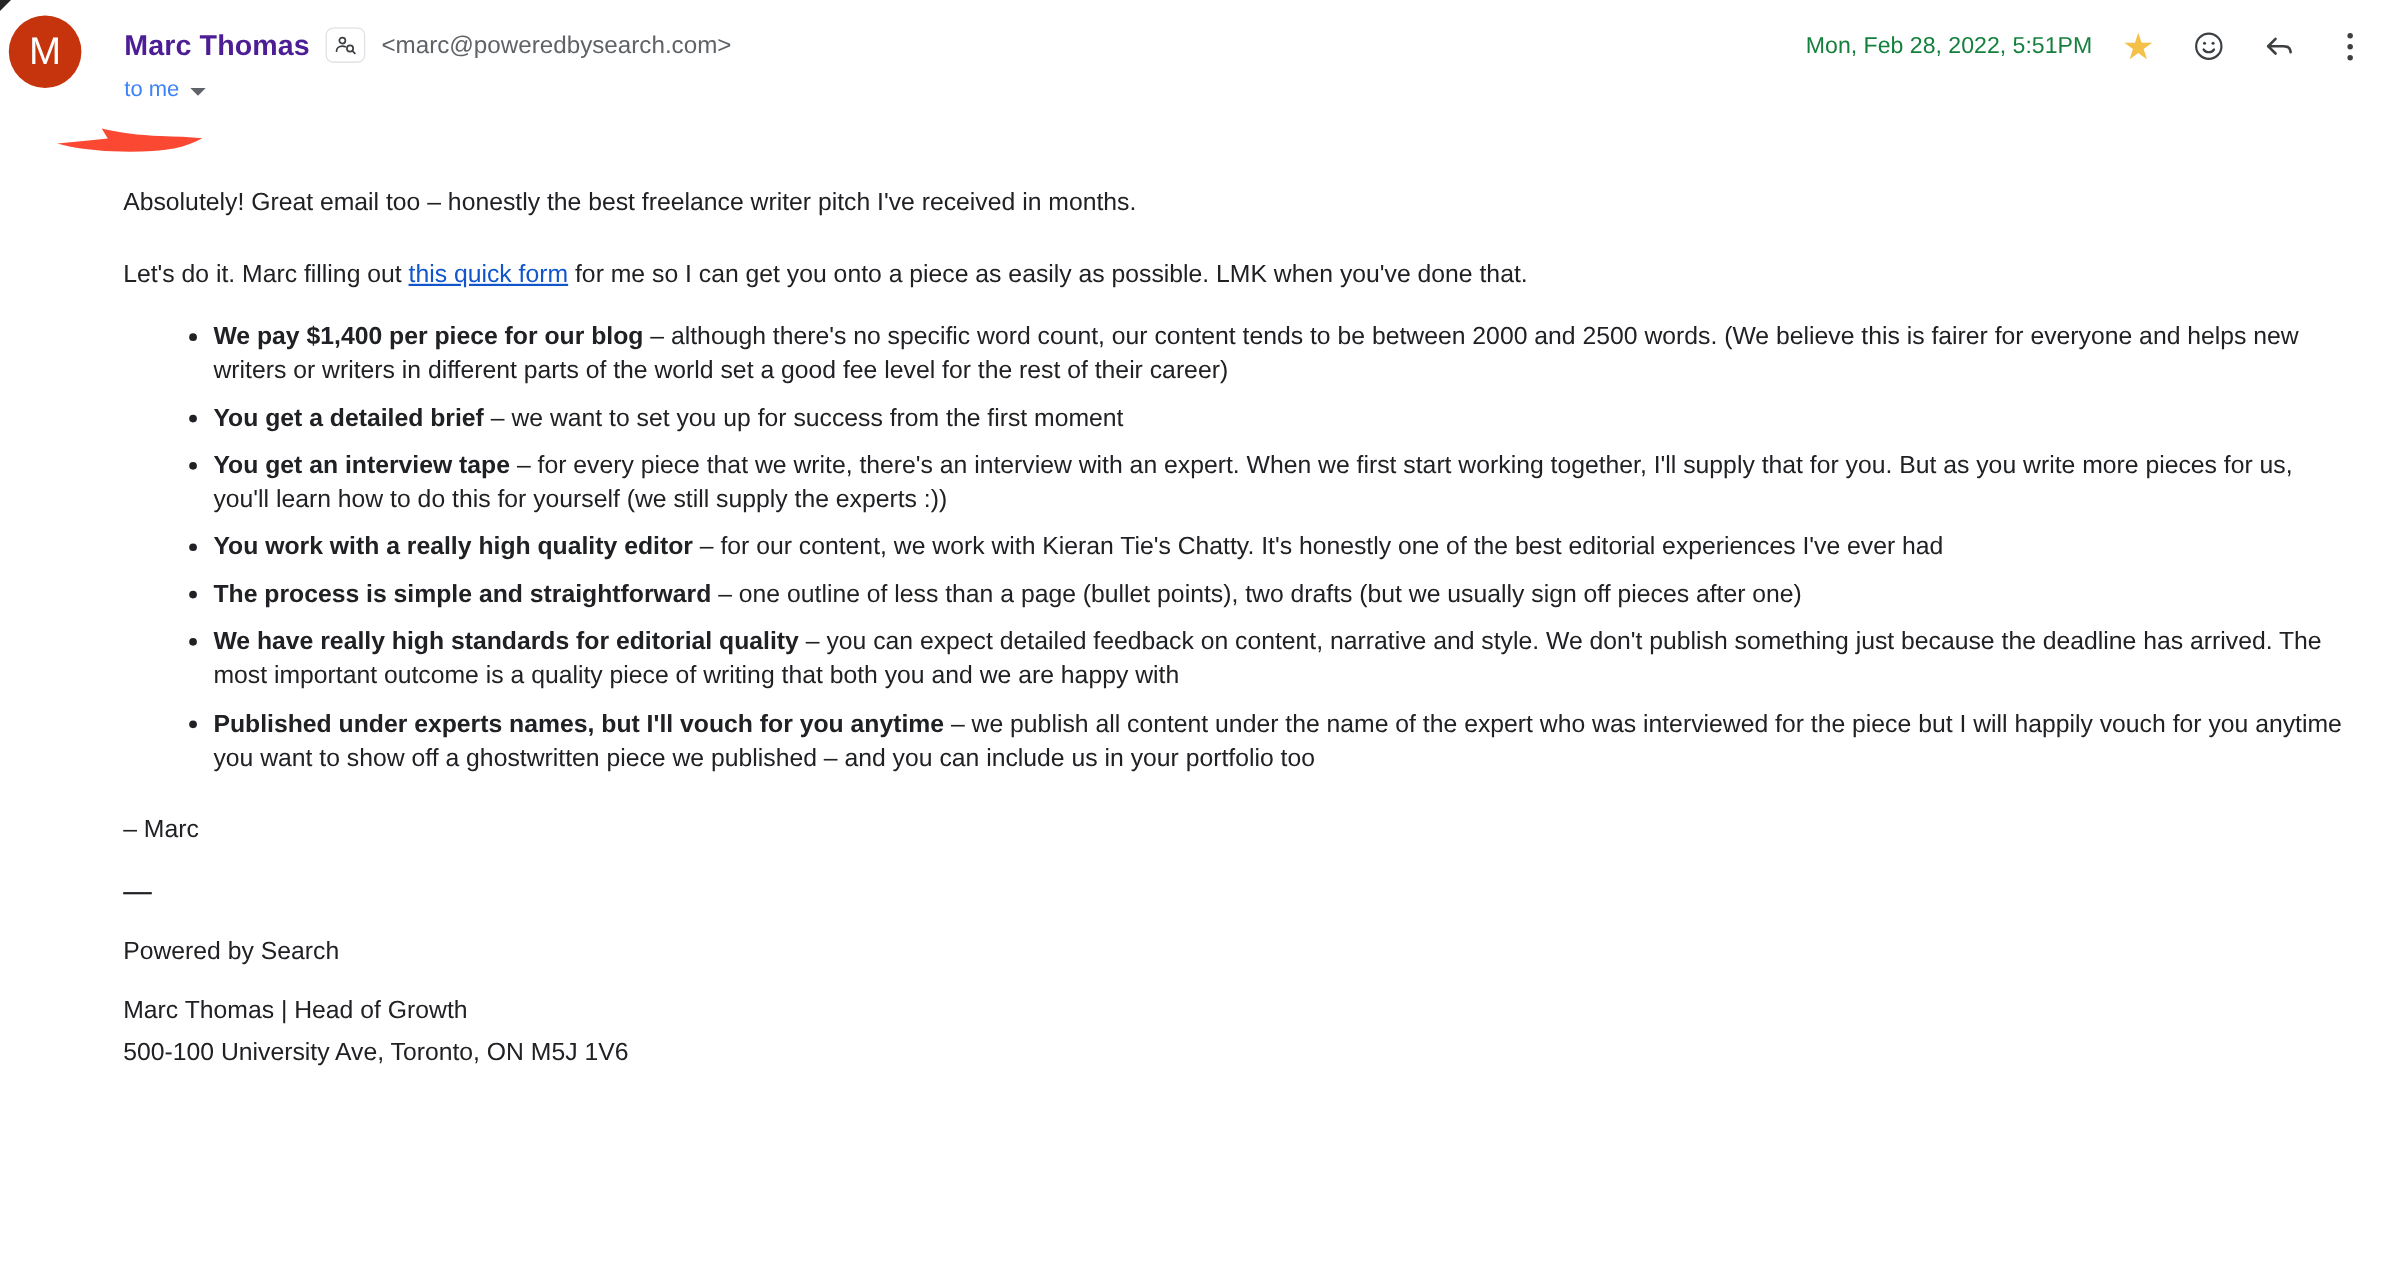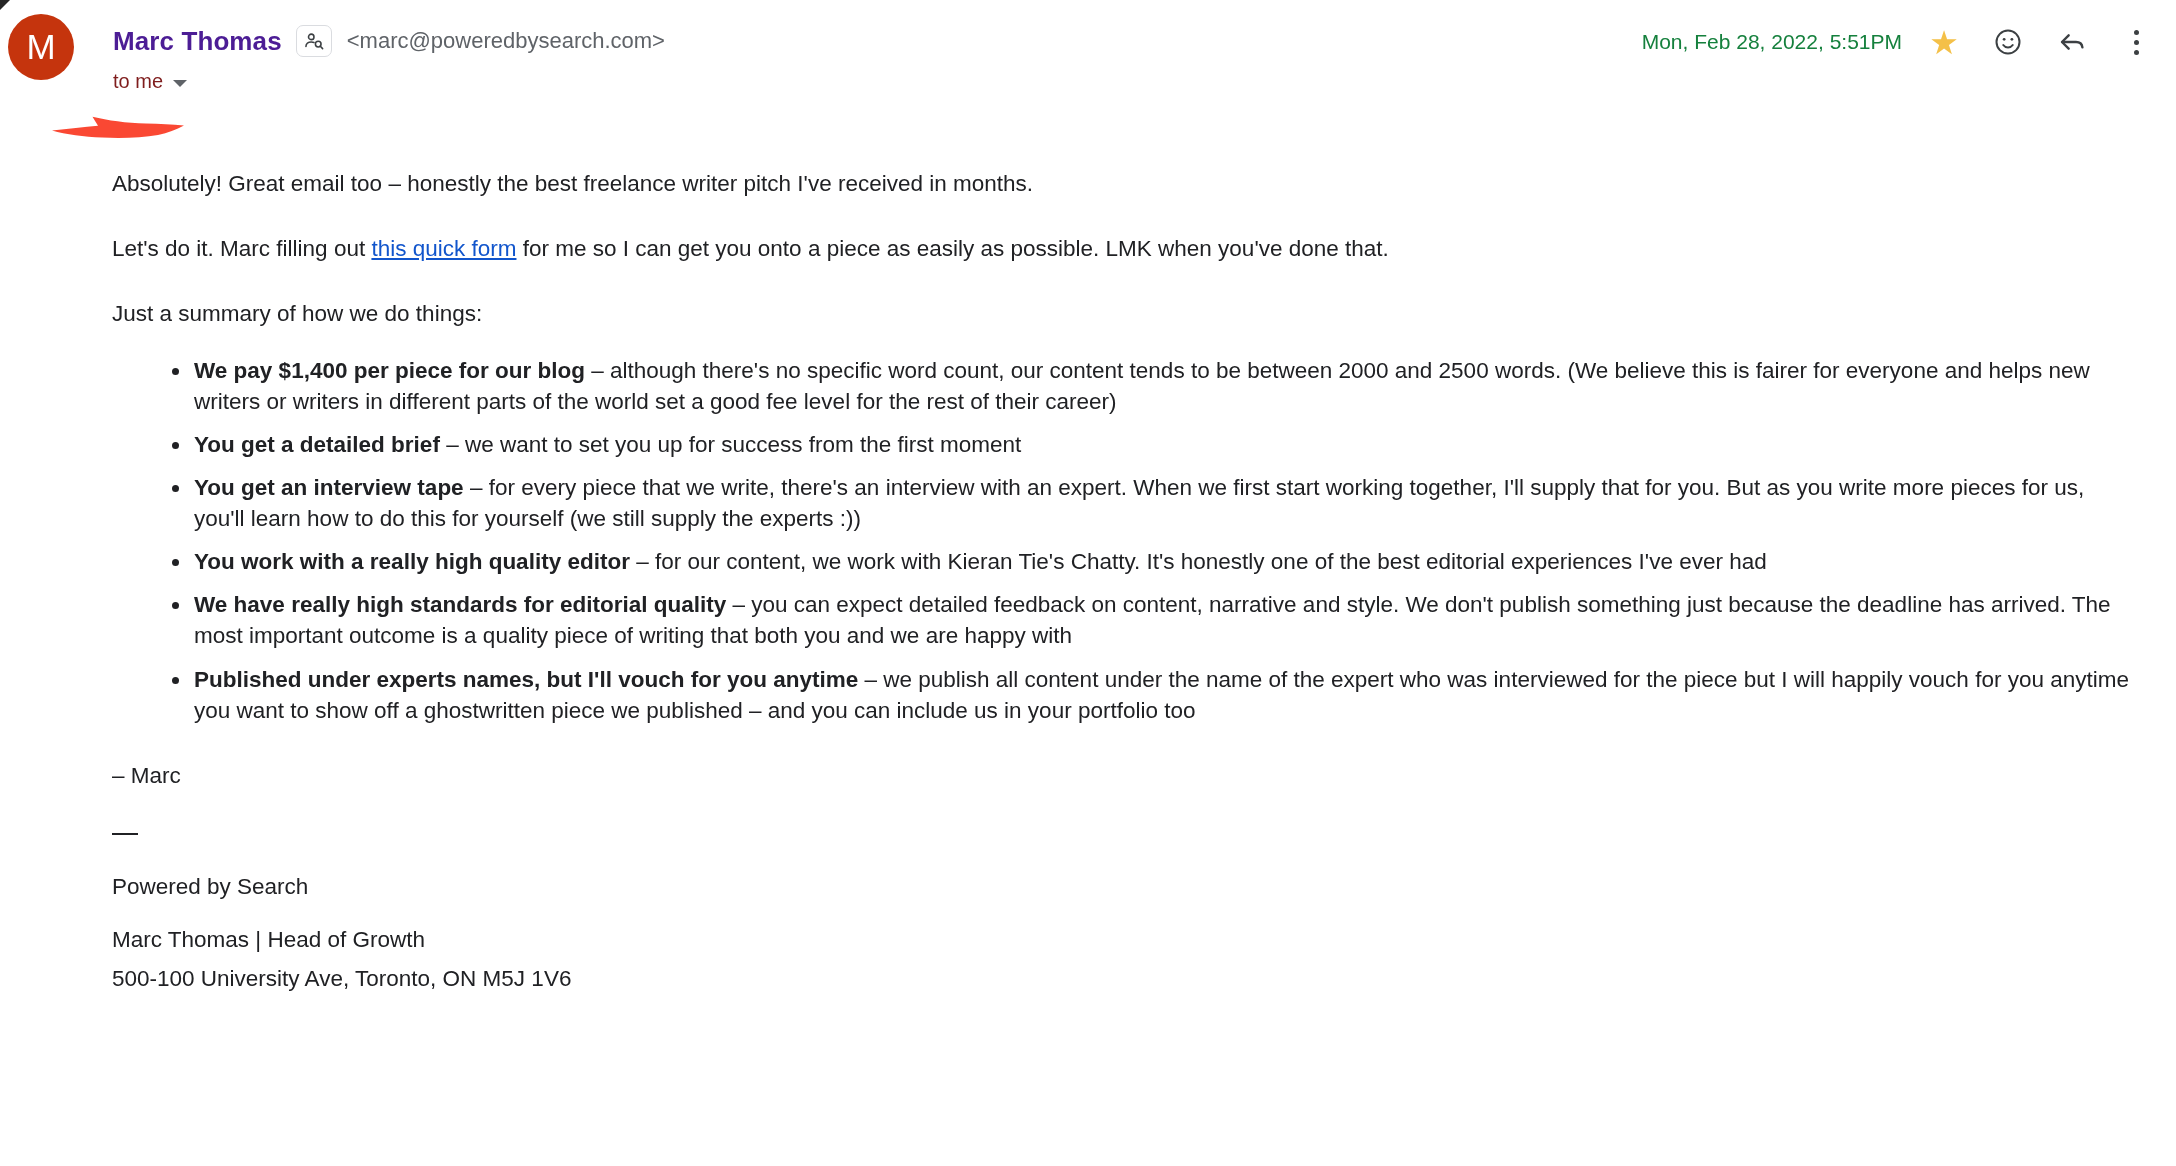--- a/index.html
+++ b/index.html
@@ -73,21 +73,21 @@
     margin-left: 15px;
     white-space: nowrap;
   }
   .recipient-line {
     display: flex;
     align-items: center;
     margin-top: 12px;
   }
   .recipient-text {
     font-size: 20px;
-    color: #7f1d1d;
+    color: #3b82f6;
   }
   .caret {
     width: 0;
     height: 0;
     border-left: 7px solid transparent;
     border-right: 7px solid transparent;
     border-top: 7px solid #5f6368;
     margin-left: 10px;
     margin-top: 3px;
   }
@@ -272,27 +272,27 @@
 </div>
 
 <div class="email-body">
 
   <p class="para p-absolutely">Absolutely! Great email too – honestly the best freelance writer pitch I've received in months.</p>
 
   <p class="para p-letsdo">
     <span>Let's do it. Marc filling out </span><a class="inline-link" href="#">this quick form</a><span> for me so I can get you onto a piece as easily as possible. LMK when you've done that.</span>
   </p>
 
-  <p class="para p-summary">Just a summary of how we do things:</p>
 
   <ul class="points">
     <li><span class="b">We pay $1,400 per piece for our blog</span><span> – although there's no specific word count, our content tends to be between 2000 and 2500 words. (We believe this is fairer for everyone and helps new writers or writers in different parts of the world set a good fee level for the rest of their career)</span></li>
     <li><span class="b">You get a detailed brief</span><span> – we want to set you up for success from the first moment</span></li>
     <li><span class="b">You get an interview tape</span><span> – for every piece that we write, there's an interview with an expert. When we first start working together, I'll supply that for you. But as you write more pieces for us, you'll learn how to do this for yourself (we still supply the experts :))</span></li>
     <li><span class="b">You work with a really high quality editor</span><span> – for our content, we work with Kieran Tie's Chatty. It's honestly one of the best editorial experiences I've ever had</span></li>
+    <li><span class="b">The process is simple and straightforward</span><span> – one outline of less than a page (bullet points), two drafts (but we usually sign off pieces after one)</span></li>
     <li><span class="b">We have really high standards for editorial quality</span><span> – you can expect detailed feedback on content, narrative and style. We don't publish something just because the deadline has arrived. The most important outcome is a quality piece of writing that both you and we are happy with</span></li>
     <li><span class="b">Published under experts names, but I'll vouch for you anytime</span><span> – we publish all content under the name of the expert who was interviewed for the piece but I will happily vouch for you anytime you want to show off a ghostwritten piece we published – and you can include us in your portfolio too</span></li>
   </ul>
 
   <p class="para sign-off">– Marc</p>
 
   <div class="sig-dash"></div>
 
   <p class="para sig-company">Powered by Search</p>
 

